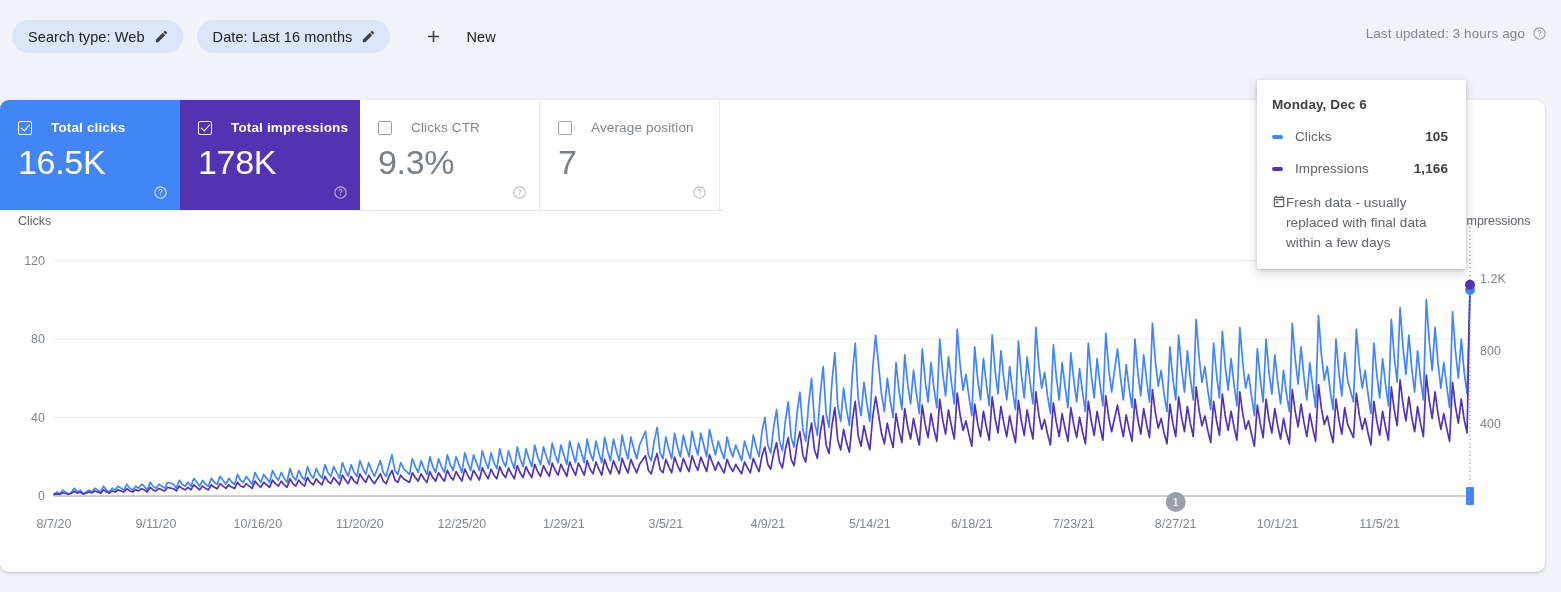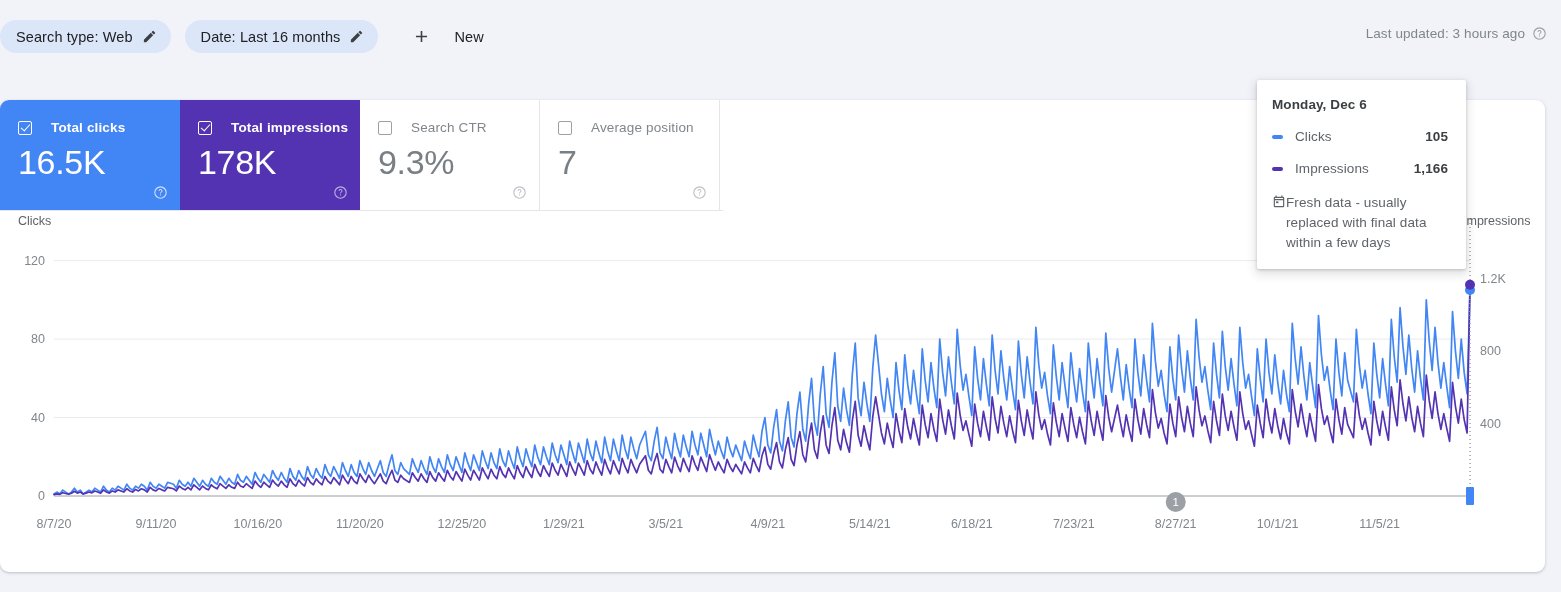--- a/index.html
+++ b/index.html
@@ -17,21 +17,21 @@
   }
 
   
   .filter-bar {
     position: absolute;
     top: 0; left: 0;
     width: 1561px;
     height: 73px;
     display: flex;
     align-items: center;
-    padding-left: 0;
+    padding-left: 12px;
     box-sizing: border-box;
   }
   .chip {
     display: flex;
     align-items: center;
     gap: 9px;
     height: 33px;
     padding: 0 14px 0 16px;
     background: #dce6f9;
     border-radius: 17px;
@@ -296,21 +296,21 @@
       <span class="metric-help">
         <svg viewBox="0 0 24 24" width="15" height="15">
             <path fill="rgba(255,255,255,.6)" d="M12 2a10 10 0 1 0 0 20 10 10 0 0 0 0-20zm0 18.2A8.2 8.2 0 1 1 12 3.8a8.2 8.2 0 0 1 0 16.4zM12 6.5a3.2 3.2 0 0 0-3.2 3.2h1.7c0-.9.7-1.6 1.5-1.6s1.5.6 1.5 1.4c0 .6-.4 1-1 1.5-.9.7-1.4 1.2-1.4 2.4h1.7c0-.8.3-1.1 1.1-1.8.7-.6 1.3-1.2 1.3-2.2A3.1 3.1 0 0 0 12 6.5zm-.9 8.6h1.8v1.8h-1.8z"></path>
           </svg>
       </span>
     </div>
 
     <div class="metric-card unselected">
       <div class="metric-head">
         <span class="cb off"></span>
-        <span class="metric-name">Search CTR</span>
+        <span class="metric-name">Clicks CTR</span>
       </div>
       <div class="metric-value">9.3%</div>
       <span class="metric-help">
         <svg viewBox="0 0 24 24" width="15" height="15">
             <path fill="#bdc1c6" d="M12 2a10 10 0 1 0 0 20 10 10 0 0 0 0-20zm0 18.2A8.2 8.2 0 1 1 12 3.8a8.2 8.2 0 0 1 0 16.4zM12 6.5a3.2 3.2 0 0 0-3.2 3.2h1.7c0-.9.7-1.6 1.5-1.6s1.5.6 1.5 1.4c0 .6-.4 1-1 1.5-.9.7-1.4 1.2-1.4 2.4h1.7c0-.8.3-1.1 1.1-1.8.7-.6 1.3-1.2 1.3-2.2A3.1 3.1 0 0 0 12 6.5zm-.9 8.6h1.8v1.8h-1.8z"></path>
           </svg>
       </span>
     </div>
 
     <div class="metric-card unselected">

